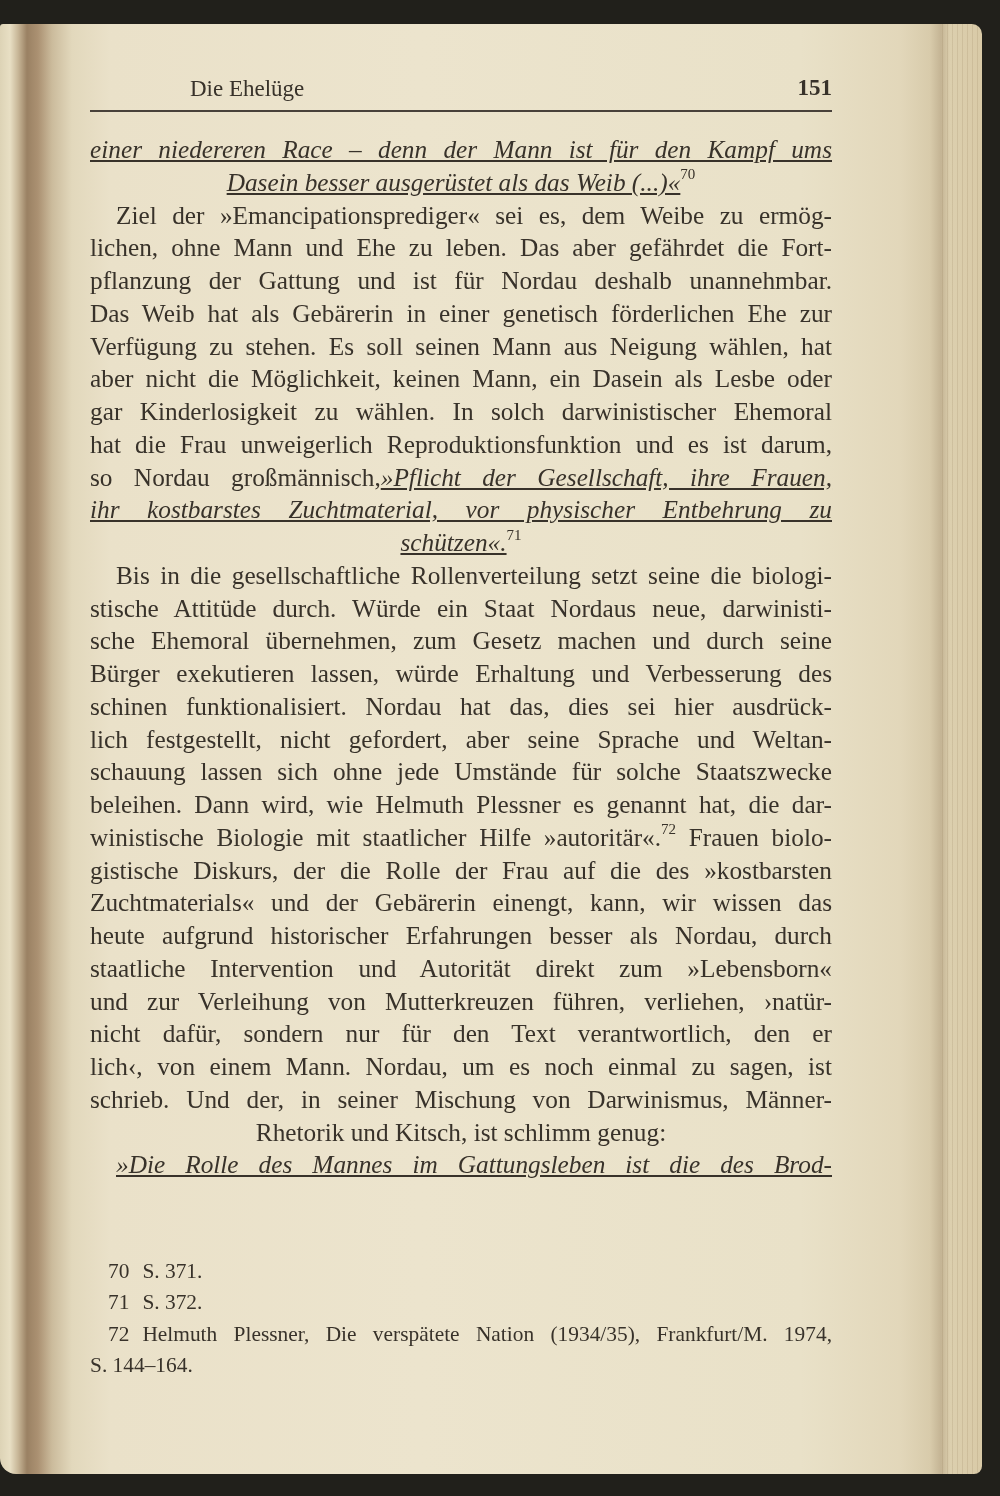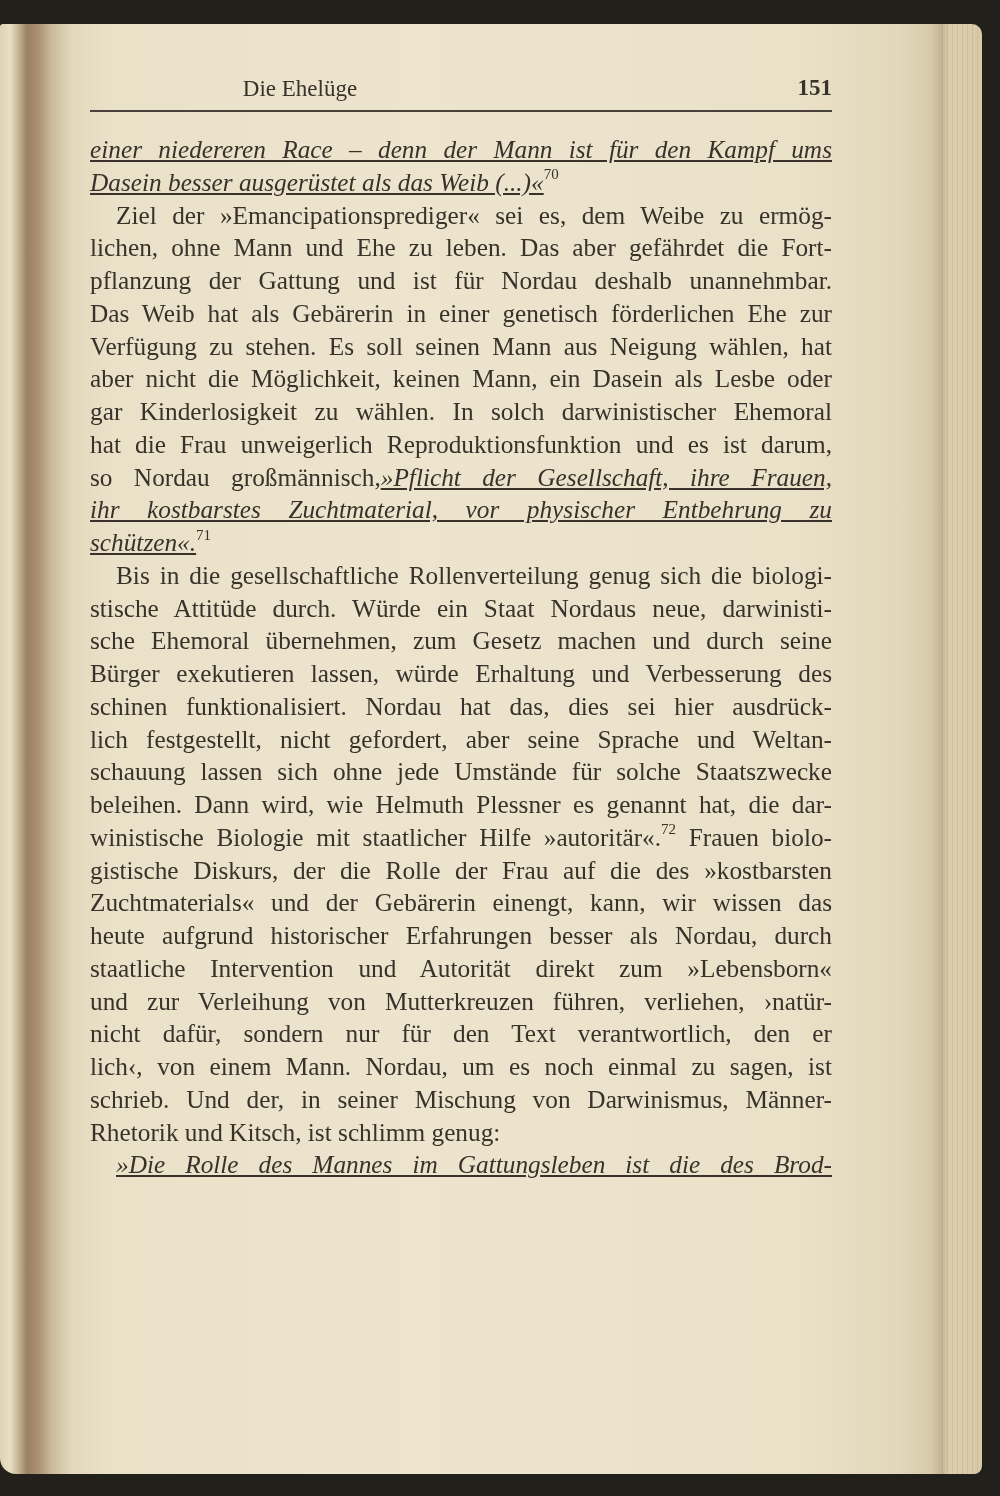--- a/index.html
+++ b/index.html
@@ -21,26 +21,26 @@
     border-radius:3px 10px 8px 16px;
   }
   .page-stack{
     position:absolute;right:0;top:0;bottom:0;width:40px;
     background:repeating-linear-gradient(to right,
       rgba(125,100,65,.14) 0 1.5px,rgba(255,255,255,0) 1.5px 5px);
     border-radius:0 10px 8px 0;
   }
   .content{position:absolute;inset:0;color:#38322a;}
   .running-head{position:absolute;left:190px;top:76px;width:220px;
-    text-align:center;font-size:23px;}
+    font-size:23px;}
   .page-number{position:absolute;right:168px;top:75px;font-size:23px;font-weight:bold;}
   .head-rule{position:absolute;left:90px;top:110px;width:742px;height:2px;
     background:#48413a;}
   .body-text{position:absolute;left:90px;top:133px;width:742px;font-size:25.3px;}
-  .line{height:32.75px;line-height:32.75px;white-space:normal;}
+  .line{height:32.75px;line-height:32.75px;white-space:normal;text-align:center;}
   .line.j{text-align:justify;text-align-last:justify;}
   .line.ind{text-indent:26px;}
   .it{font-style:italic;text-decoration:underline;}
   sup{font-size:15px;line-height:0;position:relative;top:-2px;vertical-align:super;}
   .footnotes{position:absolute;left:90px;top:1256px;width:742px;font-size:21.4px;}
   .fn-line{height:31.3px;line-height:31.3px;}
   .fn-line.ind{text-indent:18px;}
   .fn-line.j{text-align:justify;text-align-last:justify;}
   .fn-num{margin-right:13px;}
 </style>
@@ -62,34 +62,40 @@
         <div class="line j"><span>lichen, ohne Mann und Ehe zu leben. Das aber gefährdet die Fort-</span></div>
         <div class="line j"><span>pflanzung der Gattung und ist für Nordau deshalb unannehmbar.</span></div>
         <div class="line j"><span>Das Weib hat als Gebärerin in einer genetisch förderlichen Ehe zur</span></div>
         <div class="line j"><span>Verfügung zu stehen. Es soll seinen Mann aus Neigung wählen, hat</span></div>
         <div class="line j"><span>aber nicht die Möglichkeit, keinen Mann, ein Dasein als Lesbe oder</span></div>
         <div class="line j"><span>gar Kinderlosigkeit zu wählen. In solch darwinistischer Ehemoral</span></div>
         <div class="line j"><span>hat die Frau unweigerlich Reproduktionsfunktion und es ist darum,</span></div>
         <div class="line j"><span>so Nordau großmännisch,</span><span class="it">»Pflicht der Gesellschaft, ihre Frauen,</span></div>
         <div class="line j"><span class="it">ihr kostbarstes Zuchtmaterial, vor physischer Entbehrung zu</span></div>
         <div class="line"><span class="it">schützen«.</span><sup>71</sup></div>
-        <div class="line j ind"><span>Bis in die gesellschaftliche Rollenverteilung genug sich die biologi-</span></div>
+        <div class="line j ind"><span>Bis in die gesellschaftliche Rollenverteilung setzt seine die biologi-</span></div>
         <div class="line j"><span>stische Attitüde durch. Würde ein Staat Nordaus neue, darwinisti-</span></div>
         <div class="line j"><span>sche Ehemoral übernehmen, zum Gesetz machen und durch seine</span></div>
         <div class="line j"><span>Bürger exekutieren lassen, würde Erhaltung und Verbesserung des</span></div>
         <div class="line j"><span>schinen funktionalisiert. Nordau hat das, dies sei hier ausdrück-</span></div>
         <div class="line j"><span>lich festgestellt, nicht gefordert, aber seine Sprache und Weltan-</span></div>
         <div class="line j"><span>schauung lassen sich ohne jede Umstände für solche Staatszwecke</span></div>
         <div class="line j"><span>beleihen. Dann wird, wie Helmuth Plessner es genannt hat, die dar-</span></div>
         <div class="line j"><span>winistische Biologie mit staatlicher Hilfe »autoritär«.</span><sup>72</sup><span> Frauen biolo-</span></div>
         <div class="line j"><span>gistische Diskurs, der die Rolle der Frau auf die des »kostbarsten</span></div>
         <div class="line j"><span>Zuchtmaterials« und der Gebärerin einengt, kann, wir wissen das</span></div>
         <div class="line j"><span>heute aufgrund historischer Erfahrungen besser als Nordau, durch</span></div>
         <div class="line j"><span>staatliche Intervention und Autorität direkt zum »Lebensborn«</span></div>
         <div class="line j"><span>und zur Verleihung von Mutterkreuzen führen, verliehen, ›natür-</span></div>
         <div class="line j"><span>nicht dafür, sondern nur für den Text verantwortlich, den er</span></div>
         <div class="line j"><span>lich‹, von einem Mann. Nordau, um es noch einmal zu sagen, ist</span></div>
         <div class="line j"><span>schrieb. Und der, in seiner Mischung von Darwinismus, Männer-</span></div>
         <div class="line"><span>Rhetorik und Kitsch, ist schlimm genug:</span></div>
         <div class="line j ind"><span class="it">»Die Rolle des Mannes im Gattungsleben ist die des Brod-</span></div>
       </div>
+    <div class="footnotes">
+        <div class="fn-line ind"><span class="fn-num">70</span><span>S. 371.</span></div>
+        <div class="fn-line ind"><span class="fn-num">71</span><span>S. 372.</span></div>
+        <div class="fn-line ind j"><span class="fn-num">72</span><span>Helmuth Plessner, Die verspätete Nation (1934/35), Frankfurt/M. 1974,</span></div>
+        <div class="fn-line"><span>S. 144–164.</span></div>
+      </div>
   </div>
 </div>
 
 </body></html>

